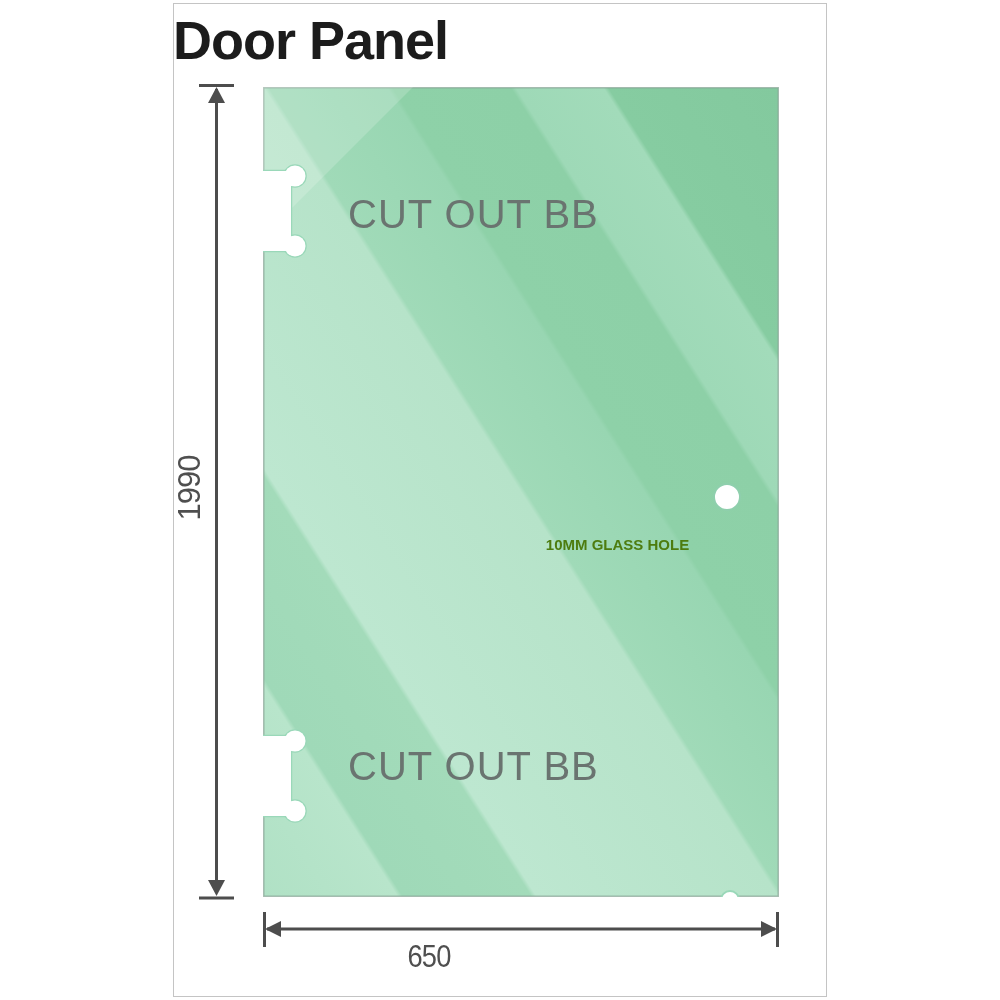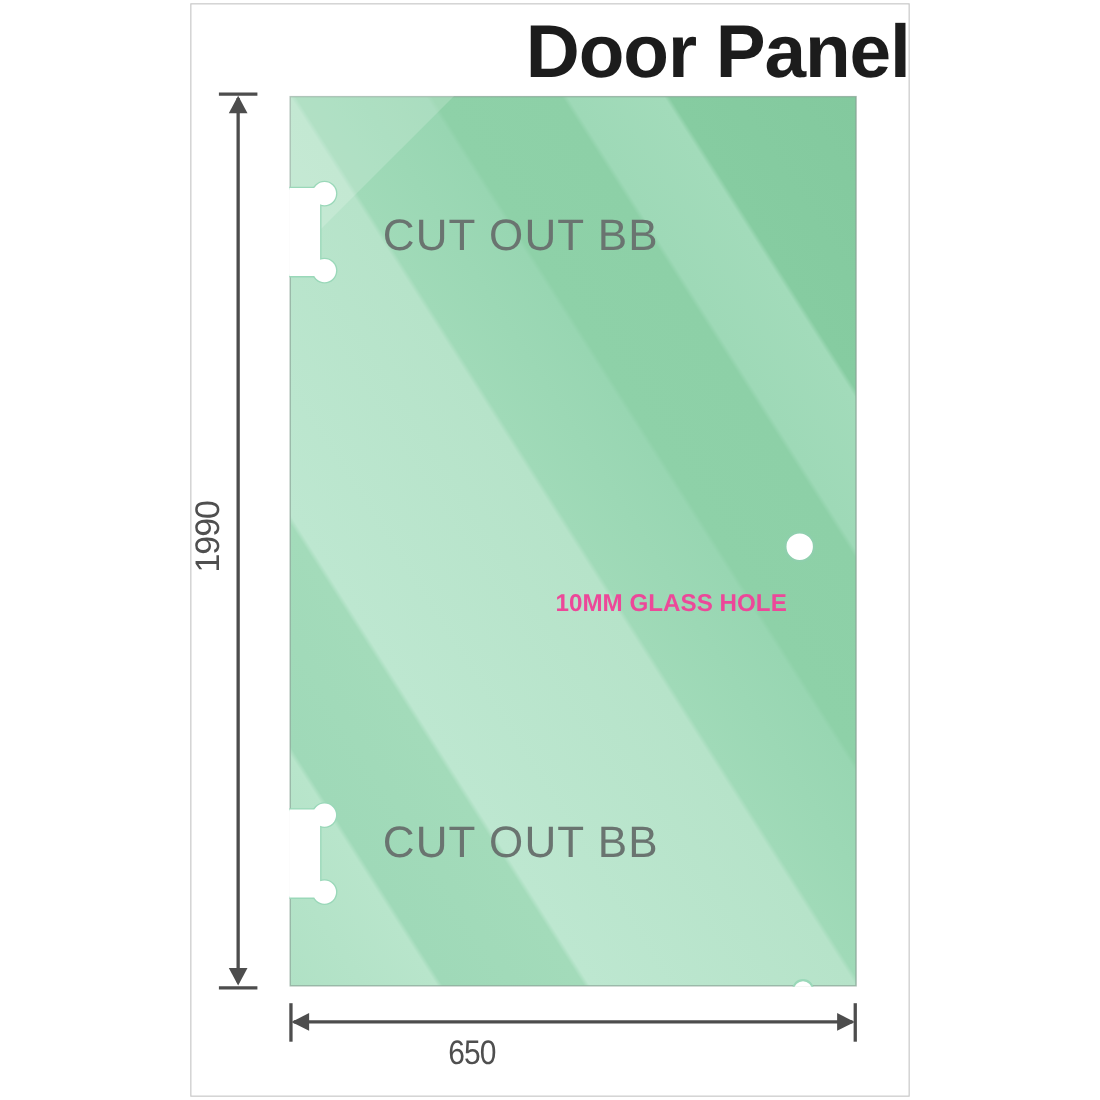--- a/index.html
+++ b/index.html
@@ -1,28 +1,28 @@
 <!DOCTYPE html>
 <html><head>
 <meta charset="utf-8">
 <style>
   html,body{margin:0;padding:0;background:#ffffff;}
   .canvas{position:relative;width:1000px;height:1000px;background:#ffffff;
           font-family:"Liberation Sans",sans-serif;overflow:hidden;}
   .frame{position:absolute;left:173px;top:3px;width:652px;height:992px;
          border:1px solid #c4c4c4;background:#ffffff;}
-  .title{position:absolute;left:173px;top:12px;width:654px;text-align:right;
-         font-size:68px;font-weight:700;letter-spacing:-1px;color:#1c1c1c;line-height:1.05;}
+  .title{position:absolute;left:173px;top:12px;width:654px;text-align:left;
+         font-size:54px;font-weight:700;letter-spacing:-1px;color:#1c1c1c;line-height:1.05;}
   .panel-svg{position:absolute;left:263px;top:87px;width:516px;height:810px;}
   .dims-svg{position:absolute;left:0;top:0;width:1000px;height:1000px;pointer-events:none;}
   .cutout-label{position:absolute;font-size:40px;letter-spacing:1px;color:#6a7470;line-height:1;}
   .cutout-label.top{left:348px;top:194px;}
   .cutout-label.bottom{left:348px;top:746px;}
-  .hole-label{position:absolute;left:505px;top:537px;width:225px;text-align:left;
-              font-size:22px;font-weight:700;color:#ec4899;line-height:1;}
+  .hole-label{position:absolute;left:505px;top:537px;width:225px;text-align:center;
+              font-size:15px;font-weight:700;color:#4d7c0f;line-height:1;}
   .dim-label{color:#4f4f4f;font-size:31px;letter-spacing:-1px;line-height:1;}
   .dim-width{position:absolute;left:398px;top:941px;width:62px;text-align:center;
              transform:scaleX(0.88);}
   .dim-height{position:absolute;left:189px;top:488px;transform:translate(-50%,-50%) rotate(-90deg);
               white-space:nowrap;}
 </style>
 </head>
 <body>
 
 <div class="canvas">

